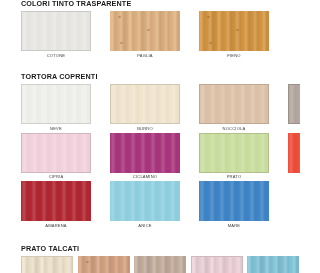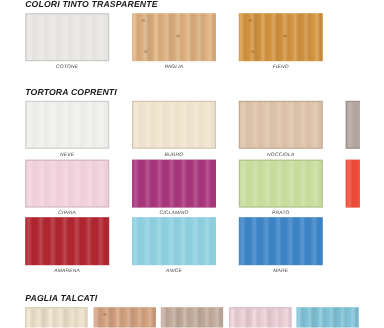--- a/index.html
+++ b/index.html
@@ -4,21 +4,21 @@
 <style>
   html,body{margin:0;padding:0;}
   body{
     width:300px;height:273px;
     background:#ffffff;
     font-family:"Liberation Sans",sans-serif;
     overflow:hidden;
   }
   .page{position:relative;width:300px;height:273px;box-sizing:border-box;}
 
-  .section{padding:0;font-style:italic;}
+  .section{padding:0;}
   .section-title{
     font-size:7.2px;
     font-weight:bold;
     letter-spacing:0.15px;
     color:#1a1a1a;
     margin:0 0 4px 21px;
     line-height:1;
     white-space:nowrap;
   }
 
@@ -209,21 +209,21 @@
             <div class="grain soft"></div>
           </div>
         <div class="label">MARE</div>
       </div>
     </div>
   </div>
 
   <div class="gap-sec2"></div>
 
   <div class="section">
-    <div class="section-title">PAGLIA TALCATI</div>
+    <div class="section-title">PRATO TALCATI</div>
     <div class="row" id="talcati-row">
       <div class="cell" style="width: 52px; margin-right: 4.5px;">
         <div class="swatch bordered" style="background: rgb(242, 230, 207); width: 52px; height: 32px;">
             <div class="grain strong"></div>
           </div>
 
       </div>
       <div class="cell" style="width: 52px; margin-right: 4.5px;">
         <div class="swatch" style="background: rgb(216, 165, 131); width: 52px; height: 32px;">
             <div class="grain strong"></div>

